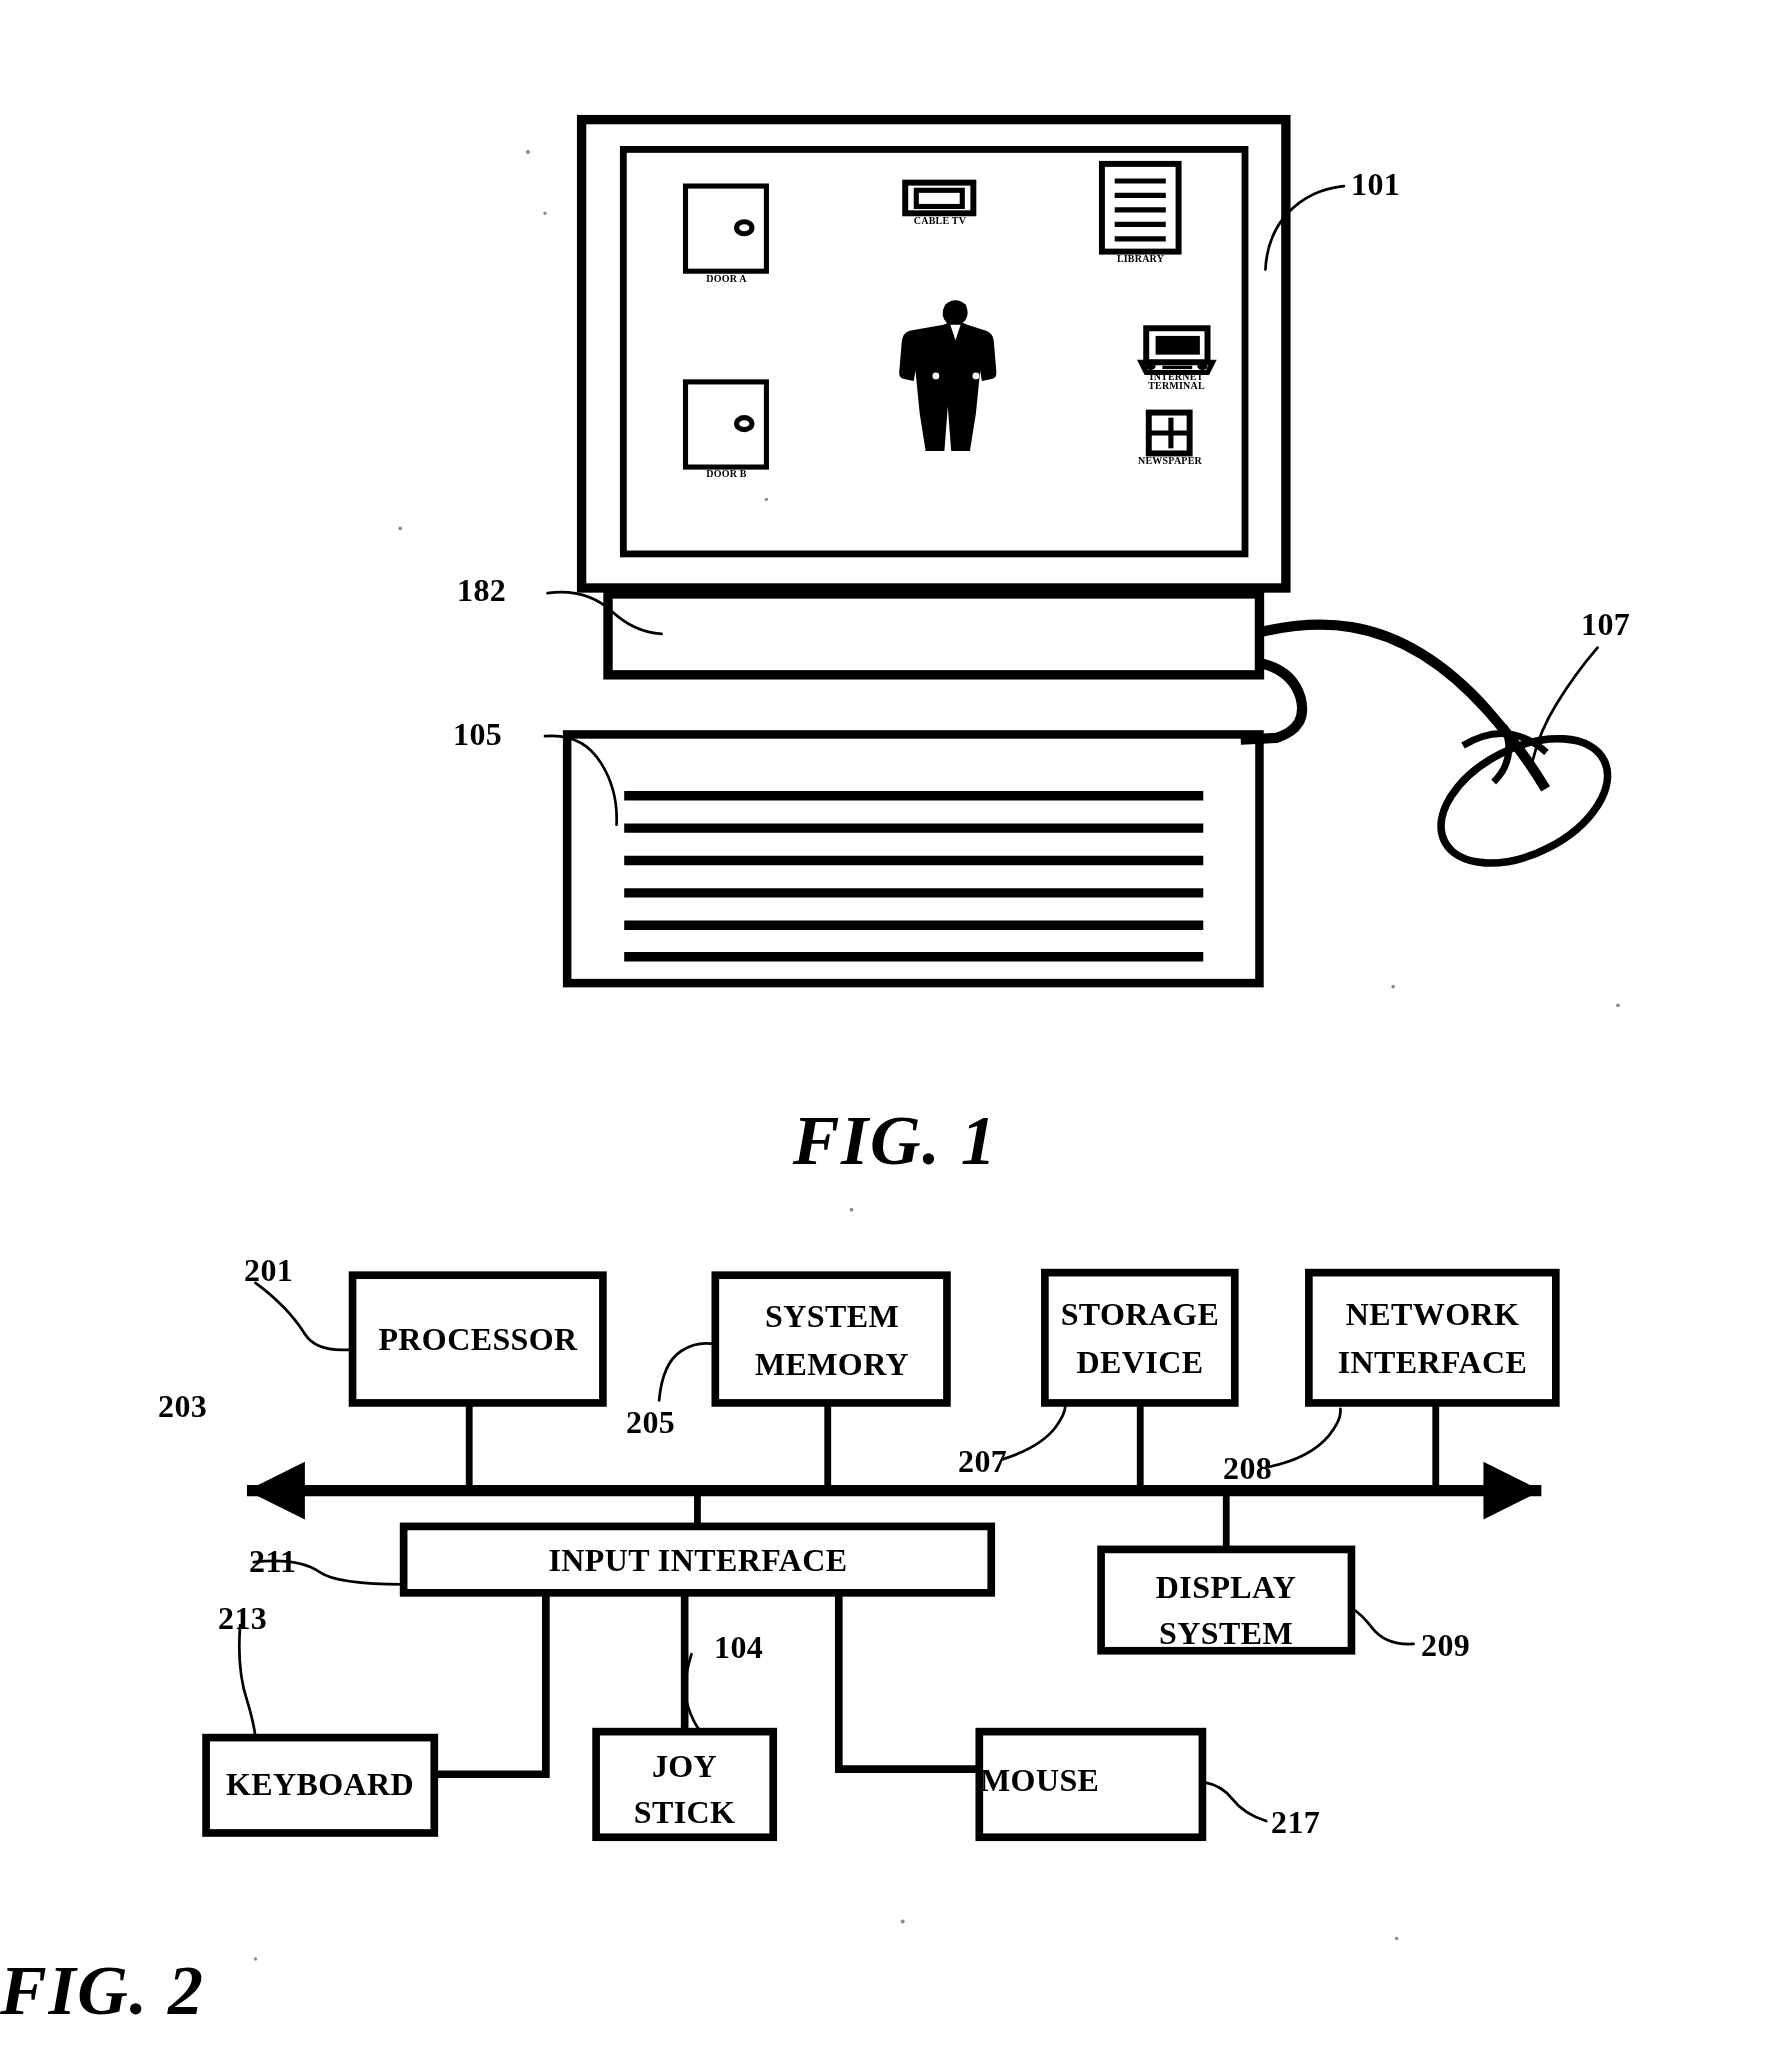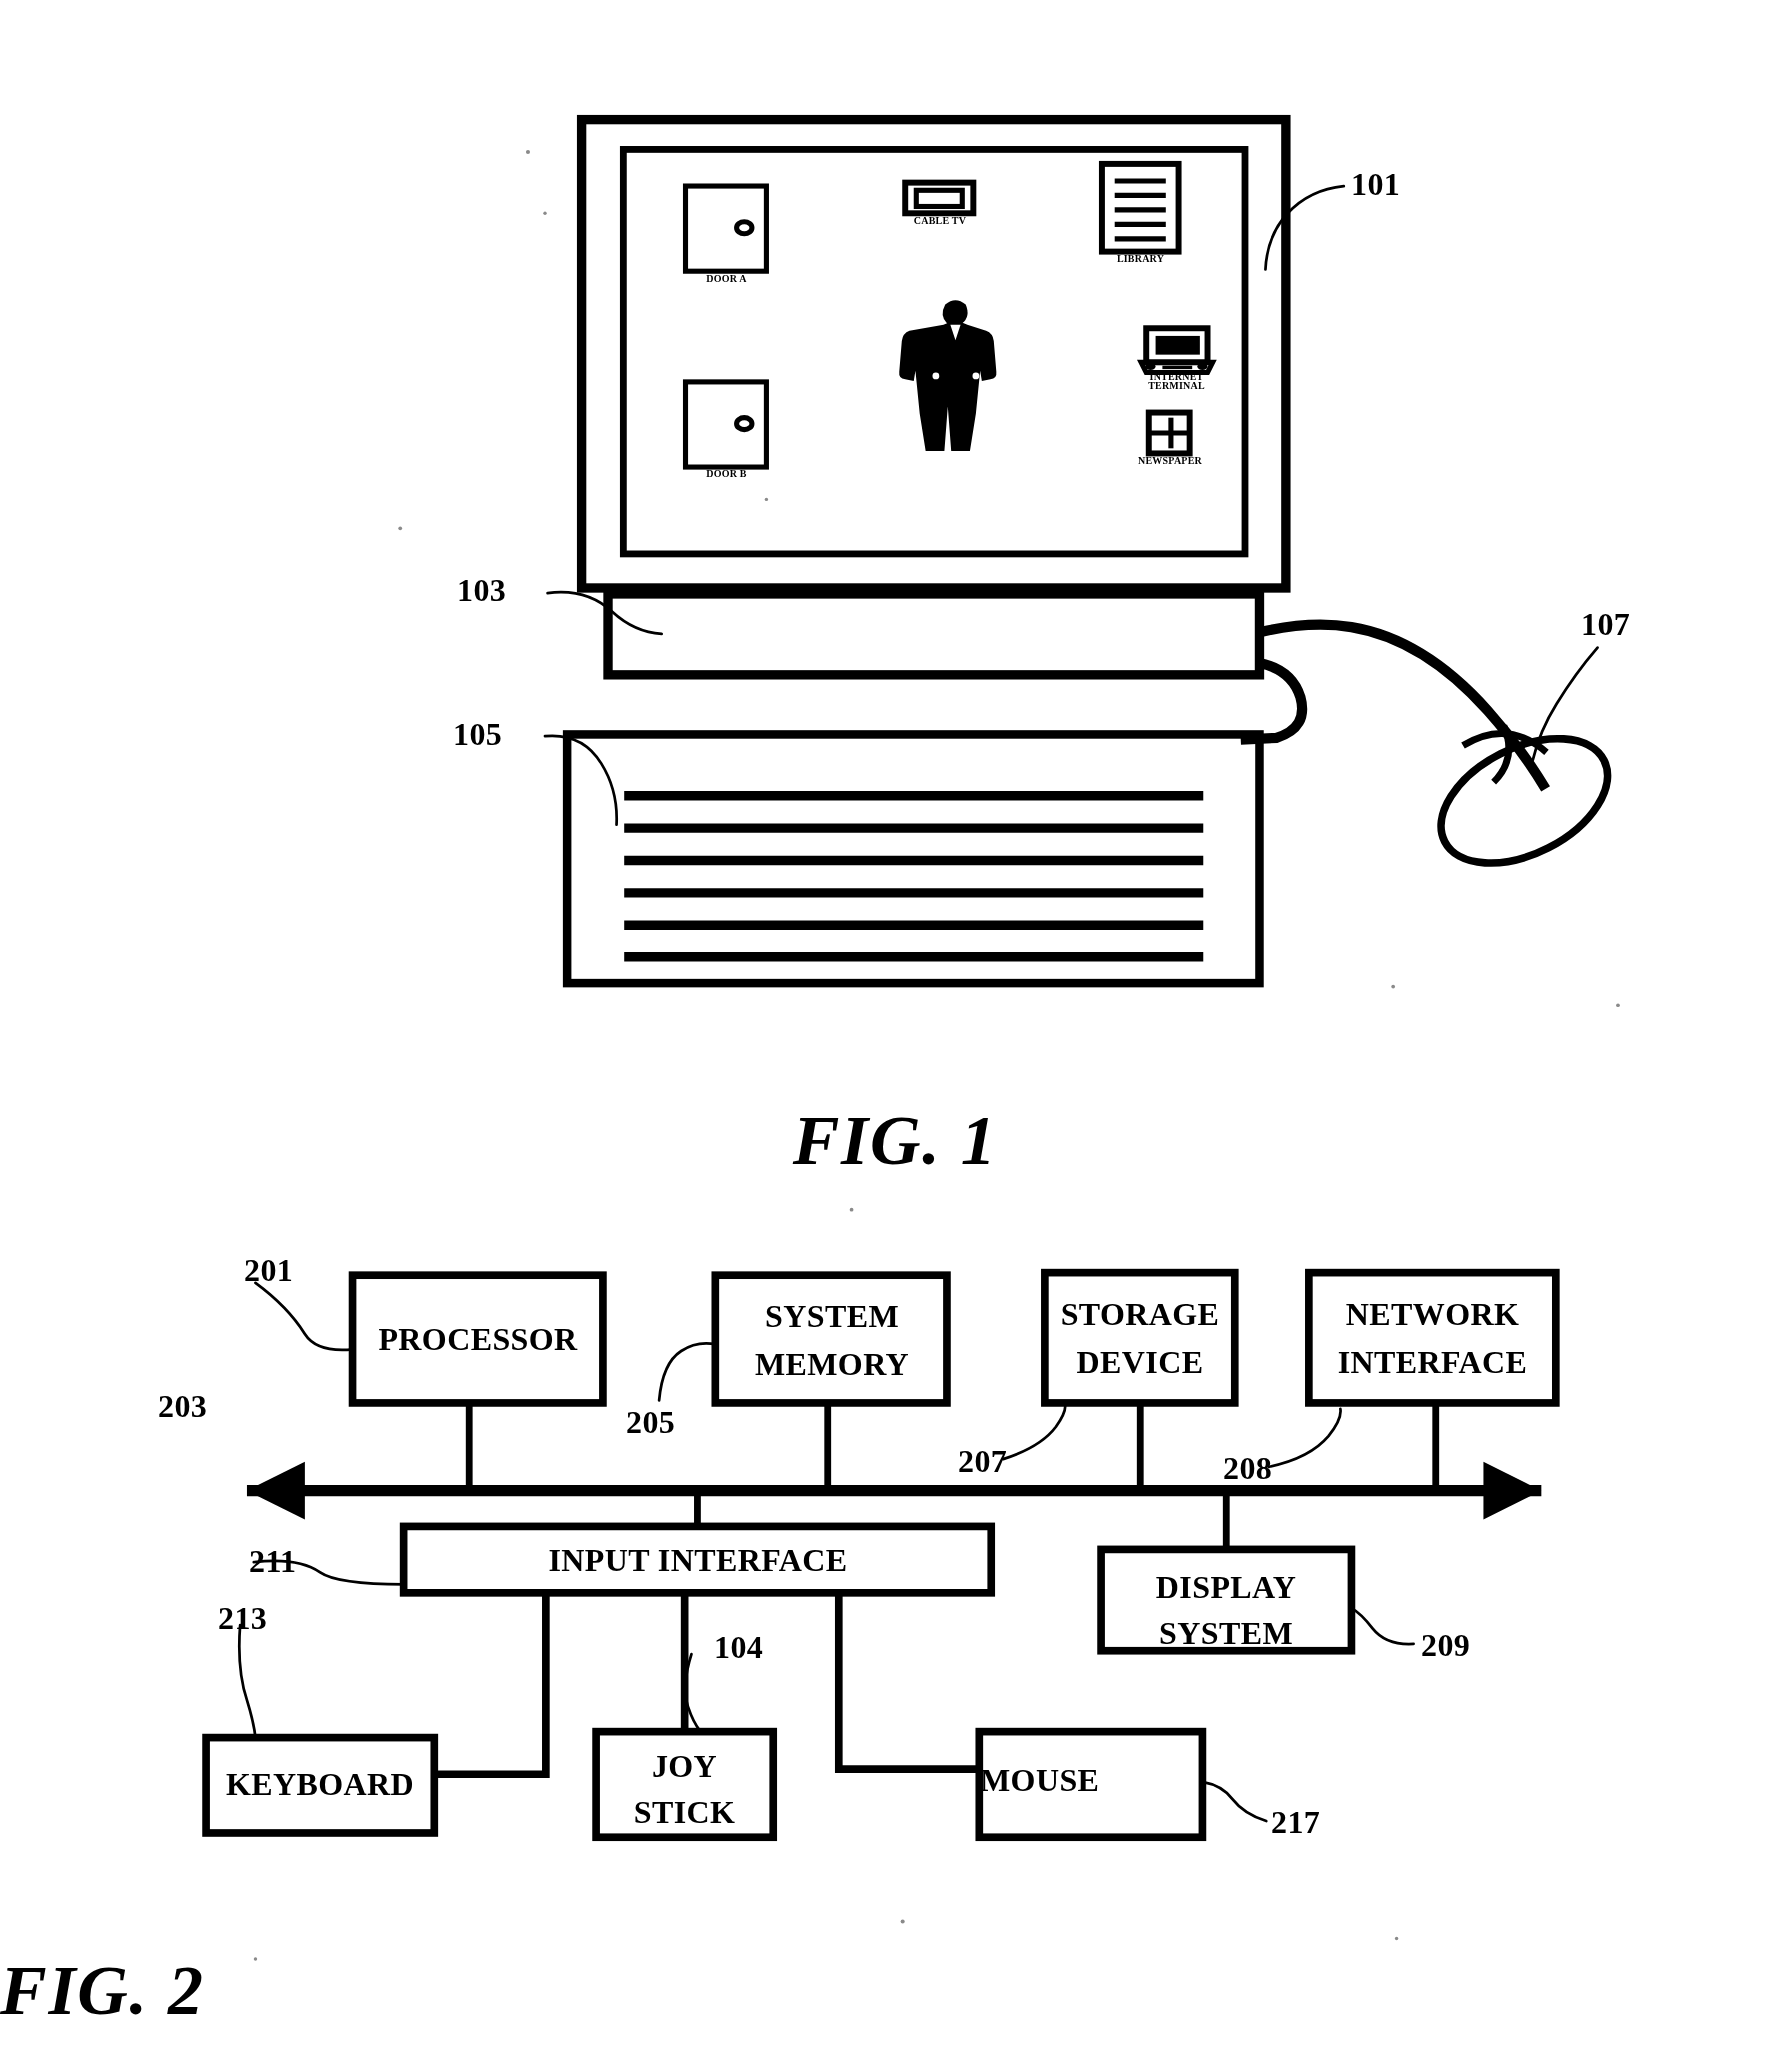--- a/index.html
+++ b/index.html
@@ -166,21 +166,21 @@
   <div class="icon-label" style="position:absolute; left:1098px; top:253px; width:85px; text-align:center;">LIBRARY</div>
 
   <div style="position:absolute; left:1129px; top:371px; width:95px; text-align:center; line-height:11px;">
     <div class="icon-label">INTERNET</div>
     <div class="icon-label" style="margin-top:-1.7px;">TERMINAL</div>
   </div>
 
   <div class="icon-label" style="position:absolute; left:1123px; top:455px; width:94px; text-align:center;">NEWSPAPER</div>
 
   <div class="ref-num" style="position:absolute; left:1351px; top:166px;text-align:right;">101</div>
-  <div class="ref-num" style="position:absolute; left:457px; top:572px;">103</div>
+  <div class="ref-num" style="position:absolute; left:457px; top:572px;">182</div>
   <div class="ref-num" style="position:absolute; left:453px; top:716px;">105</div>
   <div class="ref-num" style="position:absolute; left:1581px; top:606px;">107</div>
 
   <div class="fig-caption" style="position:absolute; left:0px; top:1101px; width:1790px; text-align:center;">FIG. 1</div>
 
   <svg class="figure" viewBox="0 0 2102 2424">
 
     <rect x="414" y="1497" width="294" height="150" class="stroke" stroke-width="9"></rect>
     <rect x="840" y="1497" width="272" height="150" class="stroke" stroke-width="9"></rect>
     <rect x="1227" y="1494" width="223" height="153" class="stroke" stroke-width="9"></rect>

